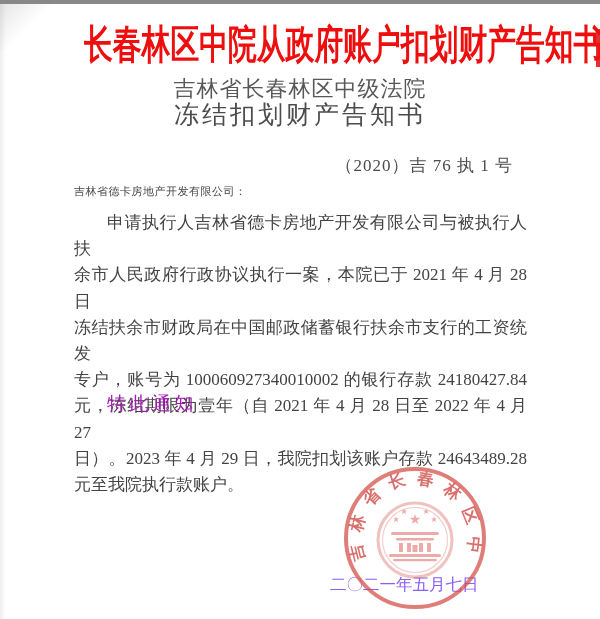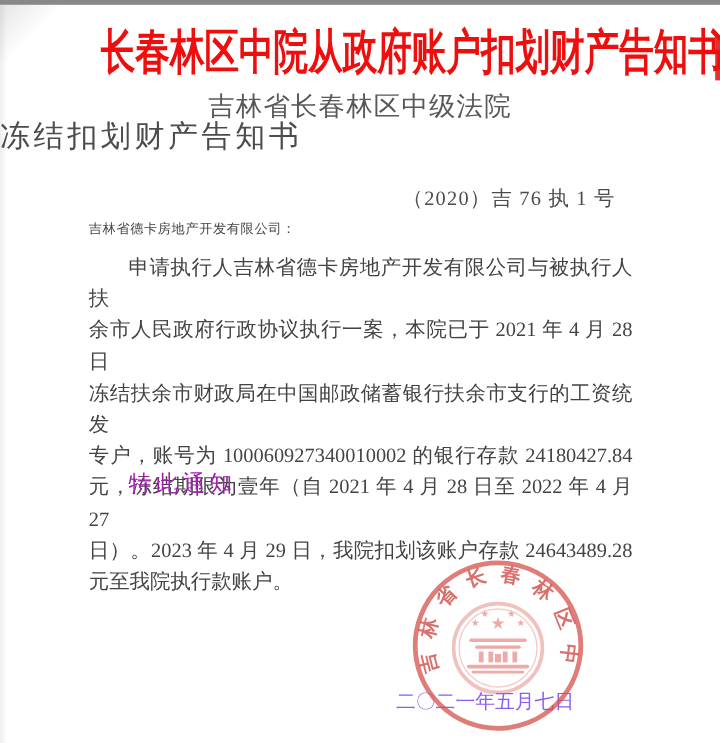--- a/index.html
+++ b/index.html
@@ -37,21 +37,21 @@
     transform:scaleX(.72);transform-origin:50% 50%;
   }
   .court-name{
     position:absolute;top:74px;left:0;width:100%;
     text-align:center;white-space:nowrap;
     font-size:22px;line-height:1;letter-spacing:1px;
     color:#585858;
   }
   .doc-title{
     position:absolute;top:98px;left:0;width:100%;
-    white-space:nowrap;
+    text-align:center;white-space:nowrap;
     font-size:25px;line-height:1;letter-spacing:3px;
     color:#4c4c4c;
   }
   .case-number{
     position:absolute;top:152px;right:87px;
     font-size:17px;line-height:1.2;letter-spacing:1px;
     color:#4c4c4c;white-space:nowrap;
   }
   .recipient{
     position:absolute;top:181px;left:74px;

